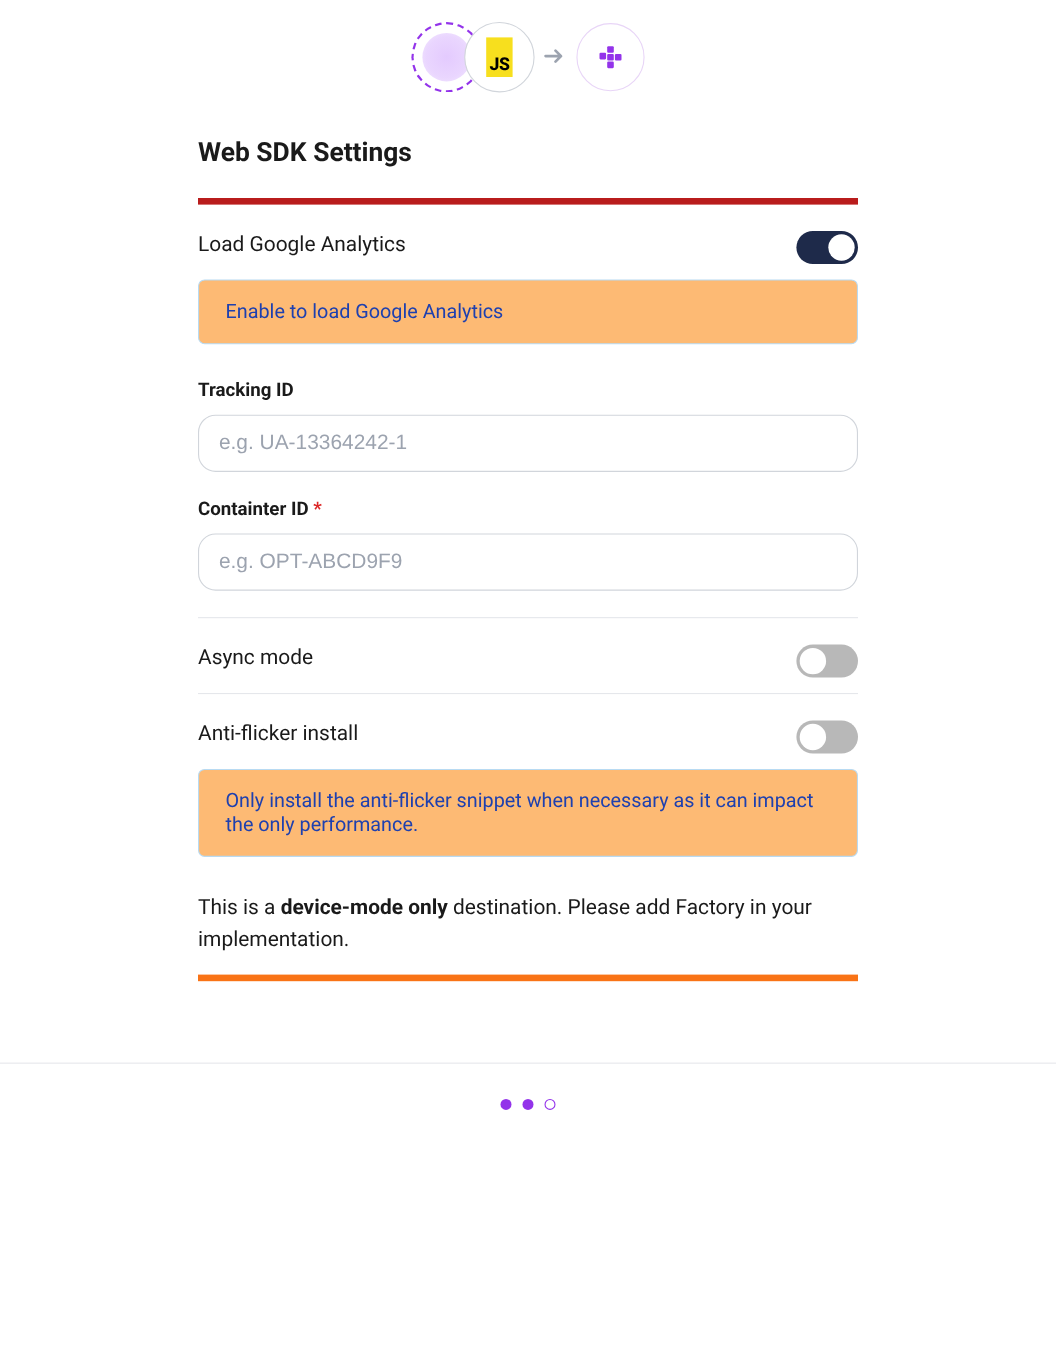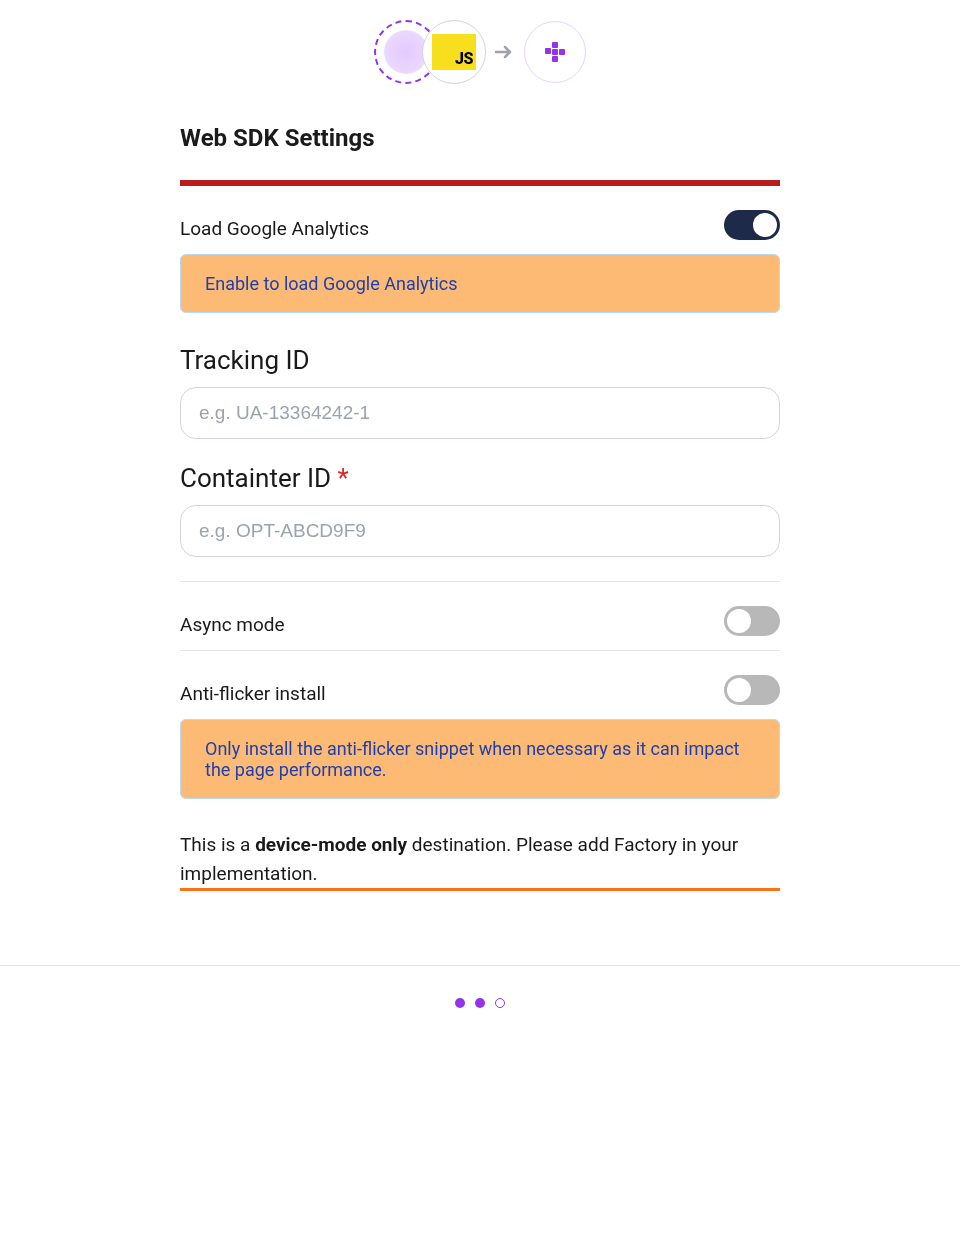--- a/index.html
+++ b/index.html
@@ -39,21 +39,21 @@
   .solid-circle {
     position: absolute;
     left: 48px; top: 0;
     width: 64px; height: 64px;
     border: 1.5px solid #d1d5db;
     border-radius: 50%;
     background: #fff;
     display: flex; align-items: center; justify-content: center;
   }
   .js-badge {
-    width: 44px; height: 36px;
+    width: 24px; height: 36px;
     background: #f7df1e;
     display: flex;
     align-items: flex-end;
     justify-content: flex-end;
     padding: 2px 3px;
     font-weight: 800;
     font-size: 16px;
     color: #000;
     letter-spacing: -0.5px;
   }
@@ -72,21 +72,21 @@
     font-size: 24px;
     font-weight: 700;
     color: #1a1a1a;
     padding-bottom: 28px;
     border-bottom: 6px solid #b91c1c;
     margin-bottom: 24px;
   }
   .field-row {
     display: flex;
     justify-content: space-between;
-    align-items: flex-end;
+    align-items: flex-start;
     margin-bottom: 14px;
   }
   .field-label {
     font-size: 19px;
     color: #1a1a1a;
   }
   .toggle {
     width: 56px; height: 30px;
     border-radius: 15px;
     position: relative;
@@ -108,22 +108,22 @@
   .info-box {
     background: #fdba74;
     border: 1px solid #b8daf2;
     border-radius: 6px;
     padding: 18px 24px;
     font-size: 18px;
     color: #1e40af;
     margin-bottom: 32px;
   }
   .input-label {
-    font-size: 26px;
-    font-weight: 400;
+    font-size: 17px;
+    font-weight: 700;
     color: #1a1a1a;
     margin-bottom: 12px;
     display: block;
   }
   .required { color: #dc2626; }
   .text-input {
     width: 100%;
     padding: 14px 18px;
     font-size: 19px;
     border: 1px solid #d1d5db;
@@ -134,21 +134,22 @@
   .text-input::placeholder { color: #9ca3af; }
   .divider {
     border: none;
     border-top: 1px solid #e5e7eb;
     margin: 0 0 24px 0;
   }
   .note-text {
     font-size: 19px;
     color: #1a1a1a;
     line-height: 1.5;
-    border-bottom: 3px solid #f97316;
+    padding-bottom: 18px;
+    border-bottom: 6px solid #f97316;
     margin-bottom: 24px;
   }
   .note-text b { font-weight: 700; }
   .footer-divider {
     border: none;
     border-top: 1px solid #e5e7eb;
     width: 960px;
   }
   .pagination {
     display: flex;
@@ -228,21 +229,21 @@
 
   <hr class="divider">
 
   
   <div class="field-row">
     <span class="field-label">Anti-flicker install</span>
     <div class="toggle toggle-off">
       <div class="toggle-knob"></div>
     </div>
   </div>
-  <div class="info-box">Only install the anti-flicker snippet when necessary as it can impact the page performance.</div>
+  <div class="info-box">Only install the anti-flicker snippet when necessary as it can impact the only performance.</div>
 
   
   <p class="note-text">
     <span>This is a </span><b>device-mode only</b><span> destination. Please add Factory in your implementation.</span>
   </p>
 
   
 
 </div>
 

